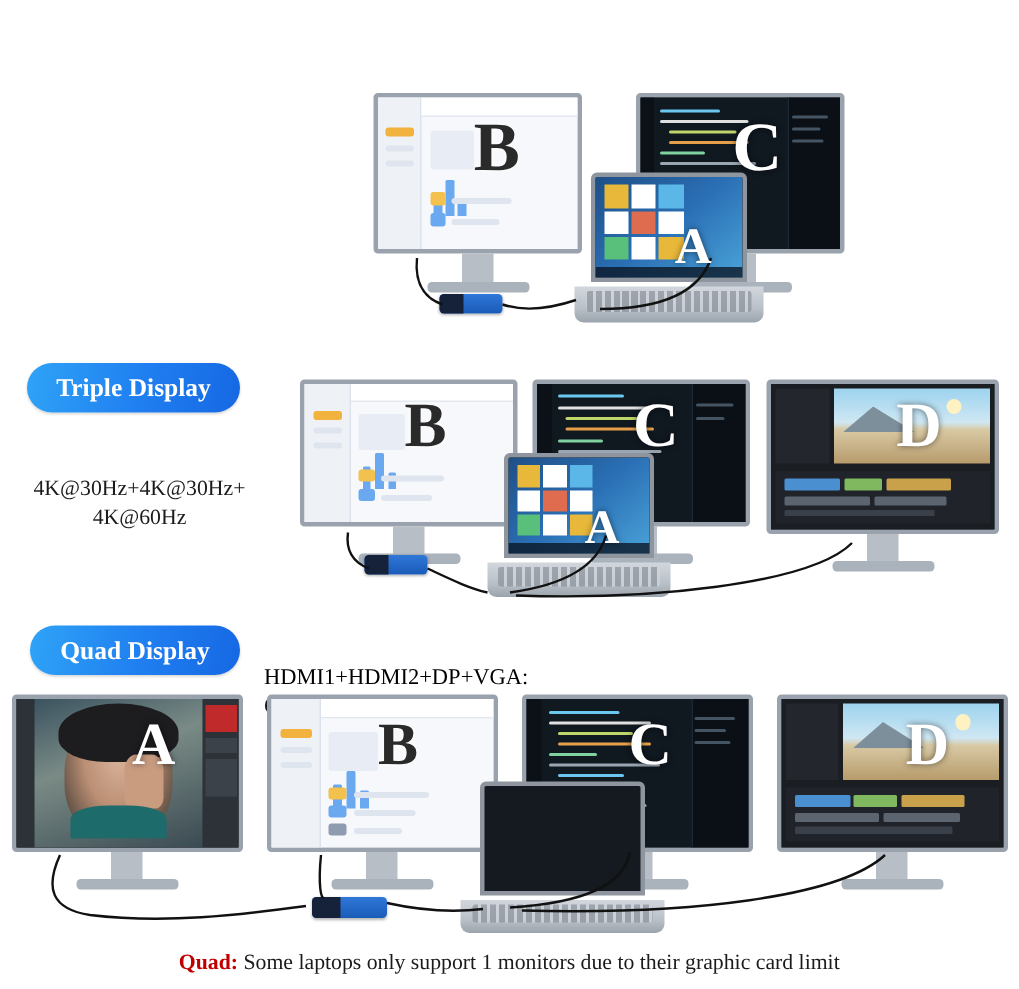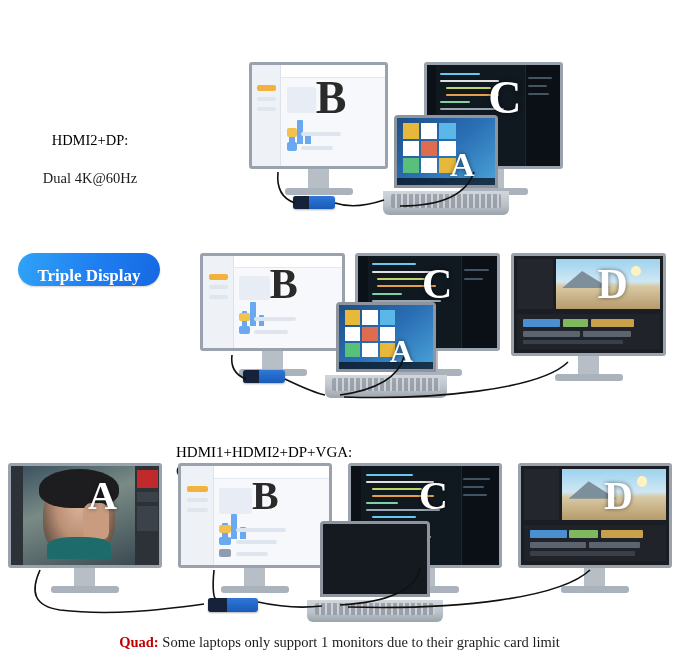--- a/index.html
+++ b/index.html
@@ -172,24 +172,20 @@
     color: #1b1b1b;
   }
   .note .kw { color: #c00000; font-weight: bold; }
 </style>
 </head>
 <body>
 
 <div class="page">
 
 
-  <div class="spec" style="left:10px; top:112px; width:160px;">
-    <div class="lead">HDMI2+DP:</div>
-    <div>Dual 4K@60Hz</div>
-  </div>
 
   <div class="monitor" style="left:249px; top:62px; width:139px; height:107px;">
     <div class="screen light">
       <div class="ui-light">
         <div class="sidebar"></div>
           <div class="topbar"></div>
         <div class="chip" style="left:4%; top:20%; width:14%; height:6%; background:#f2b23e;"></div>
         <div class="row" style="left:4%; top:32%; width:14%;"></div>
         <div class="row" style="left:4%; top:42%; width:14%;"></div>
         <div class="chip" style="left:26%; top:22%; width:22%; height:26%; background:#e8edf5;"></div>
@@ -260,24 +256,26 @@
         <div class="dark"></div>
       </div>
   </div>
 
   <svg class="cable" style="left:0; top:0; width:679px; height:240px;">
     <path d="M278 172 C 276 192, 286 200, 295 203"></path>
     <path d="M335 203 C 350 208, 366 206, 384 200"></path>
     <path d="M474 172 C 466 196, 440 206, 400 206"></path>
   </svg>
 
-  <div class="pill" style="left:18px; top:253px; width:142px; height:33px;align-items:flex-end;">
+  <div class="pill" style="left:18px; top:242px; width:142px; height:33px;">
     <span>Triple Display</span>
   </div>
   <div class="spec" style="left:4px; top:298px; width:178px;">
+    <div>4K@30Hz+4K@30Hz+
+4K@60Hz</div>
   </div>
 
   <div class="monitor" style="left:200px; top:253px; width:145px; height:98px;">
     <div class="screen light">
       <div class="ui-light">
         <div class="sidebar"></div>
           <div class="topbar"></div>
         <div class="chip" style="left:4%; top:20%; width:14%; height:6%; background:#f2b23e;"></div>
         <div class="row" style="left:4%; top:32%; width:14%;"></div>
         <div class="row" style="left:4%; top:42%; width:14%;"></div>
@@ -371,20 +369,23 @@
       </div>
   </div>
 
   <svg class="cable" style="left:0; top:240px; width:679px; height:180px;">
     <path d="M232 115 C 230 130, 238 136, 246 139"></path>
     <path d="M285 139 C 300 146, 312 152, 325 155"></path>
     <path d="M404 117 C 398 138, 376 150, 340 155"></path>
     <path d="M568 122 C 540 150, 430 160, 344 157"></path>
   </svg>
 
+  <div class="pill" style="left:20px; top:417px; width:140px; height:33px;">
+    <span>Quad Display</span>
+  </div>
   <div class="spec" style="left:176px; top:424px; width:430px; text-align:left; font-size:15px;">
     <span class="lead">HDMI1+HDMI2+DP+VGA:</span>
     <span>Quad 1080P@60Hz</span>
   </div>
 
   <div class="monitor" style="left:8px; top:463px; width:154px; height:105px;">
     <div class="screen">
       <div class="ui-photo">
         <div class="tool"></div>
         <div class="right"></div>

